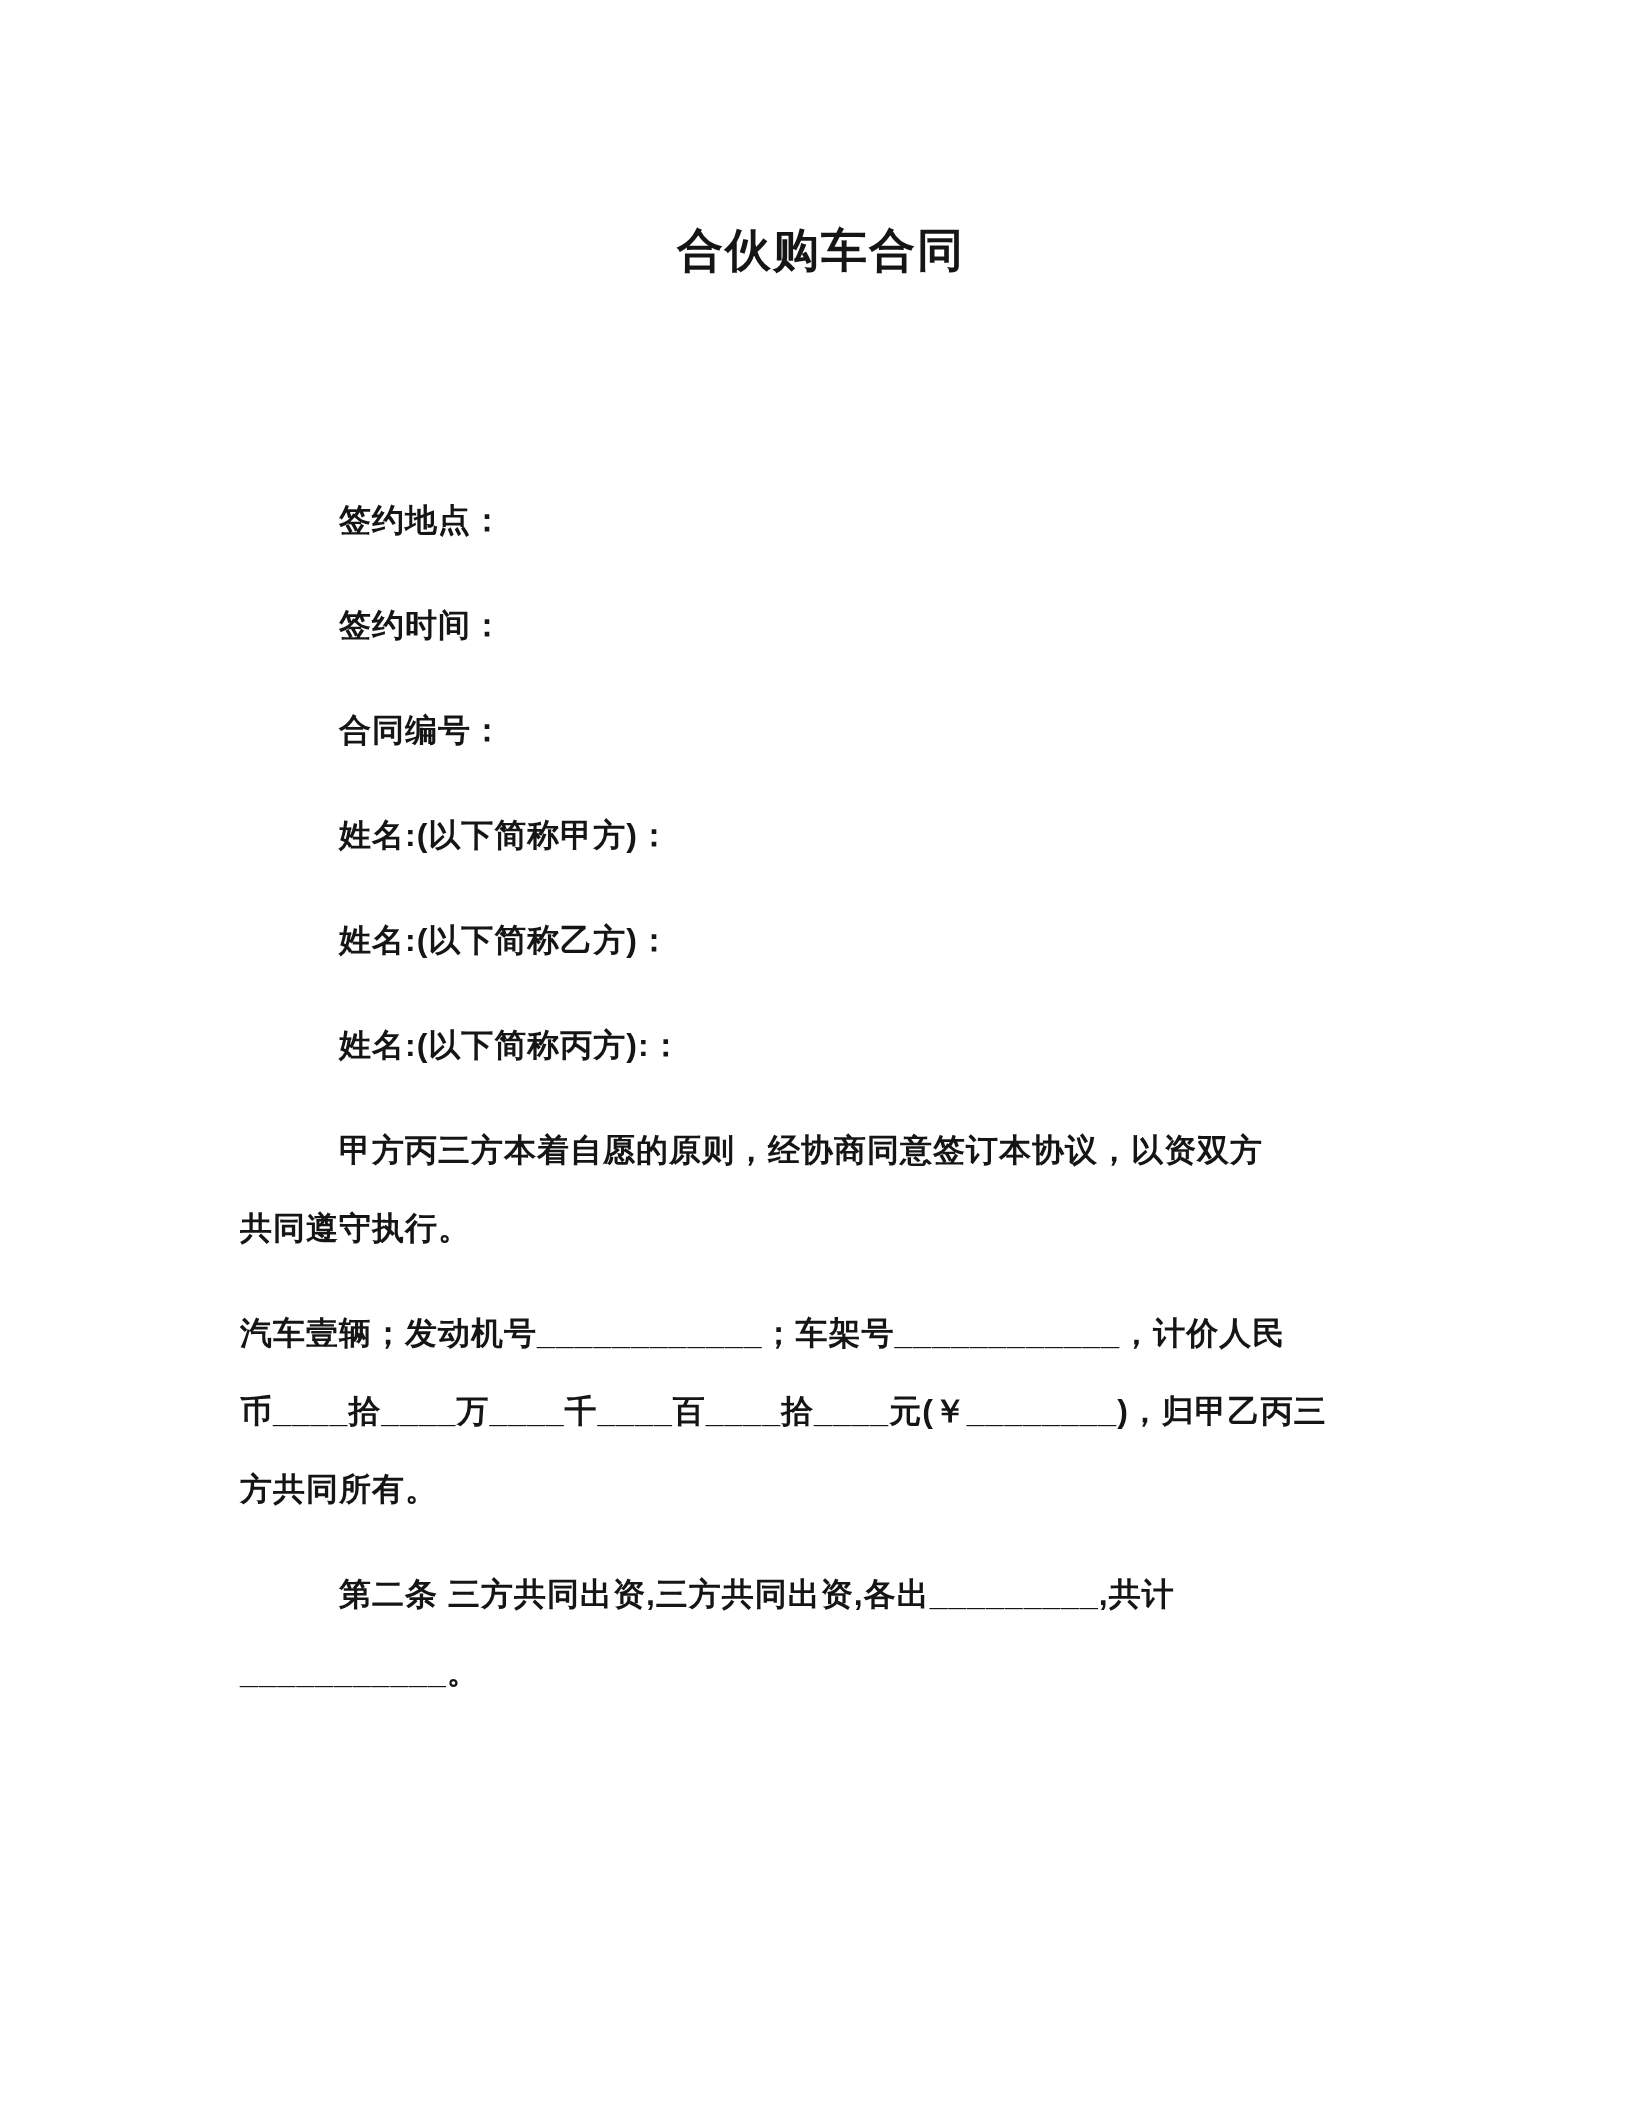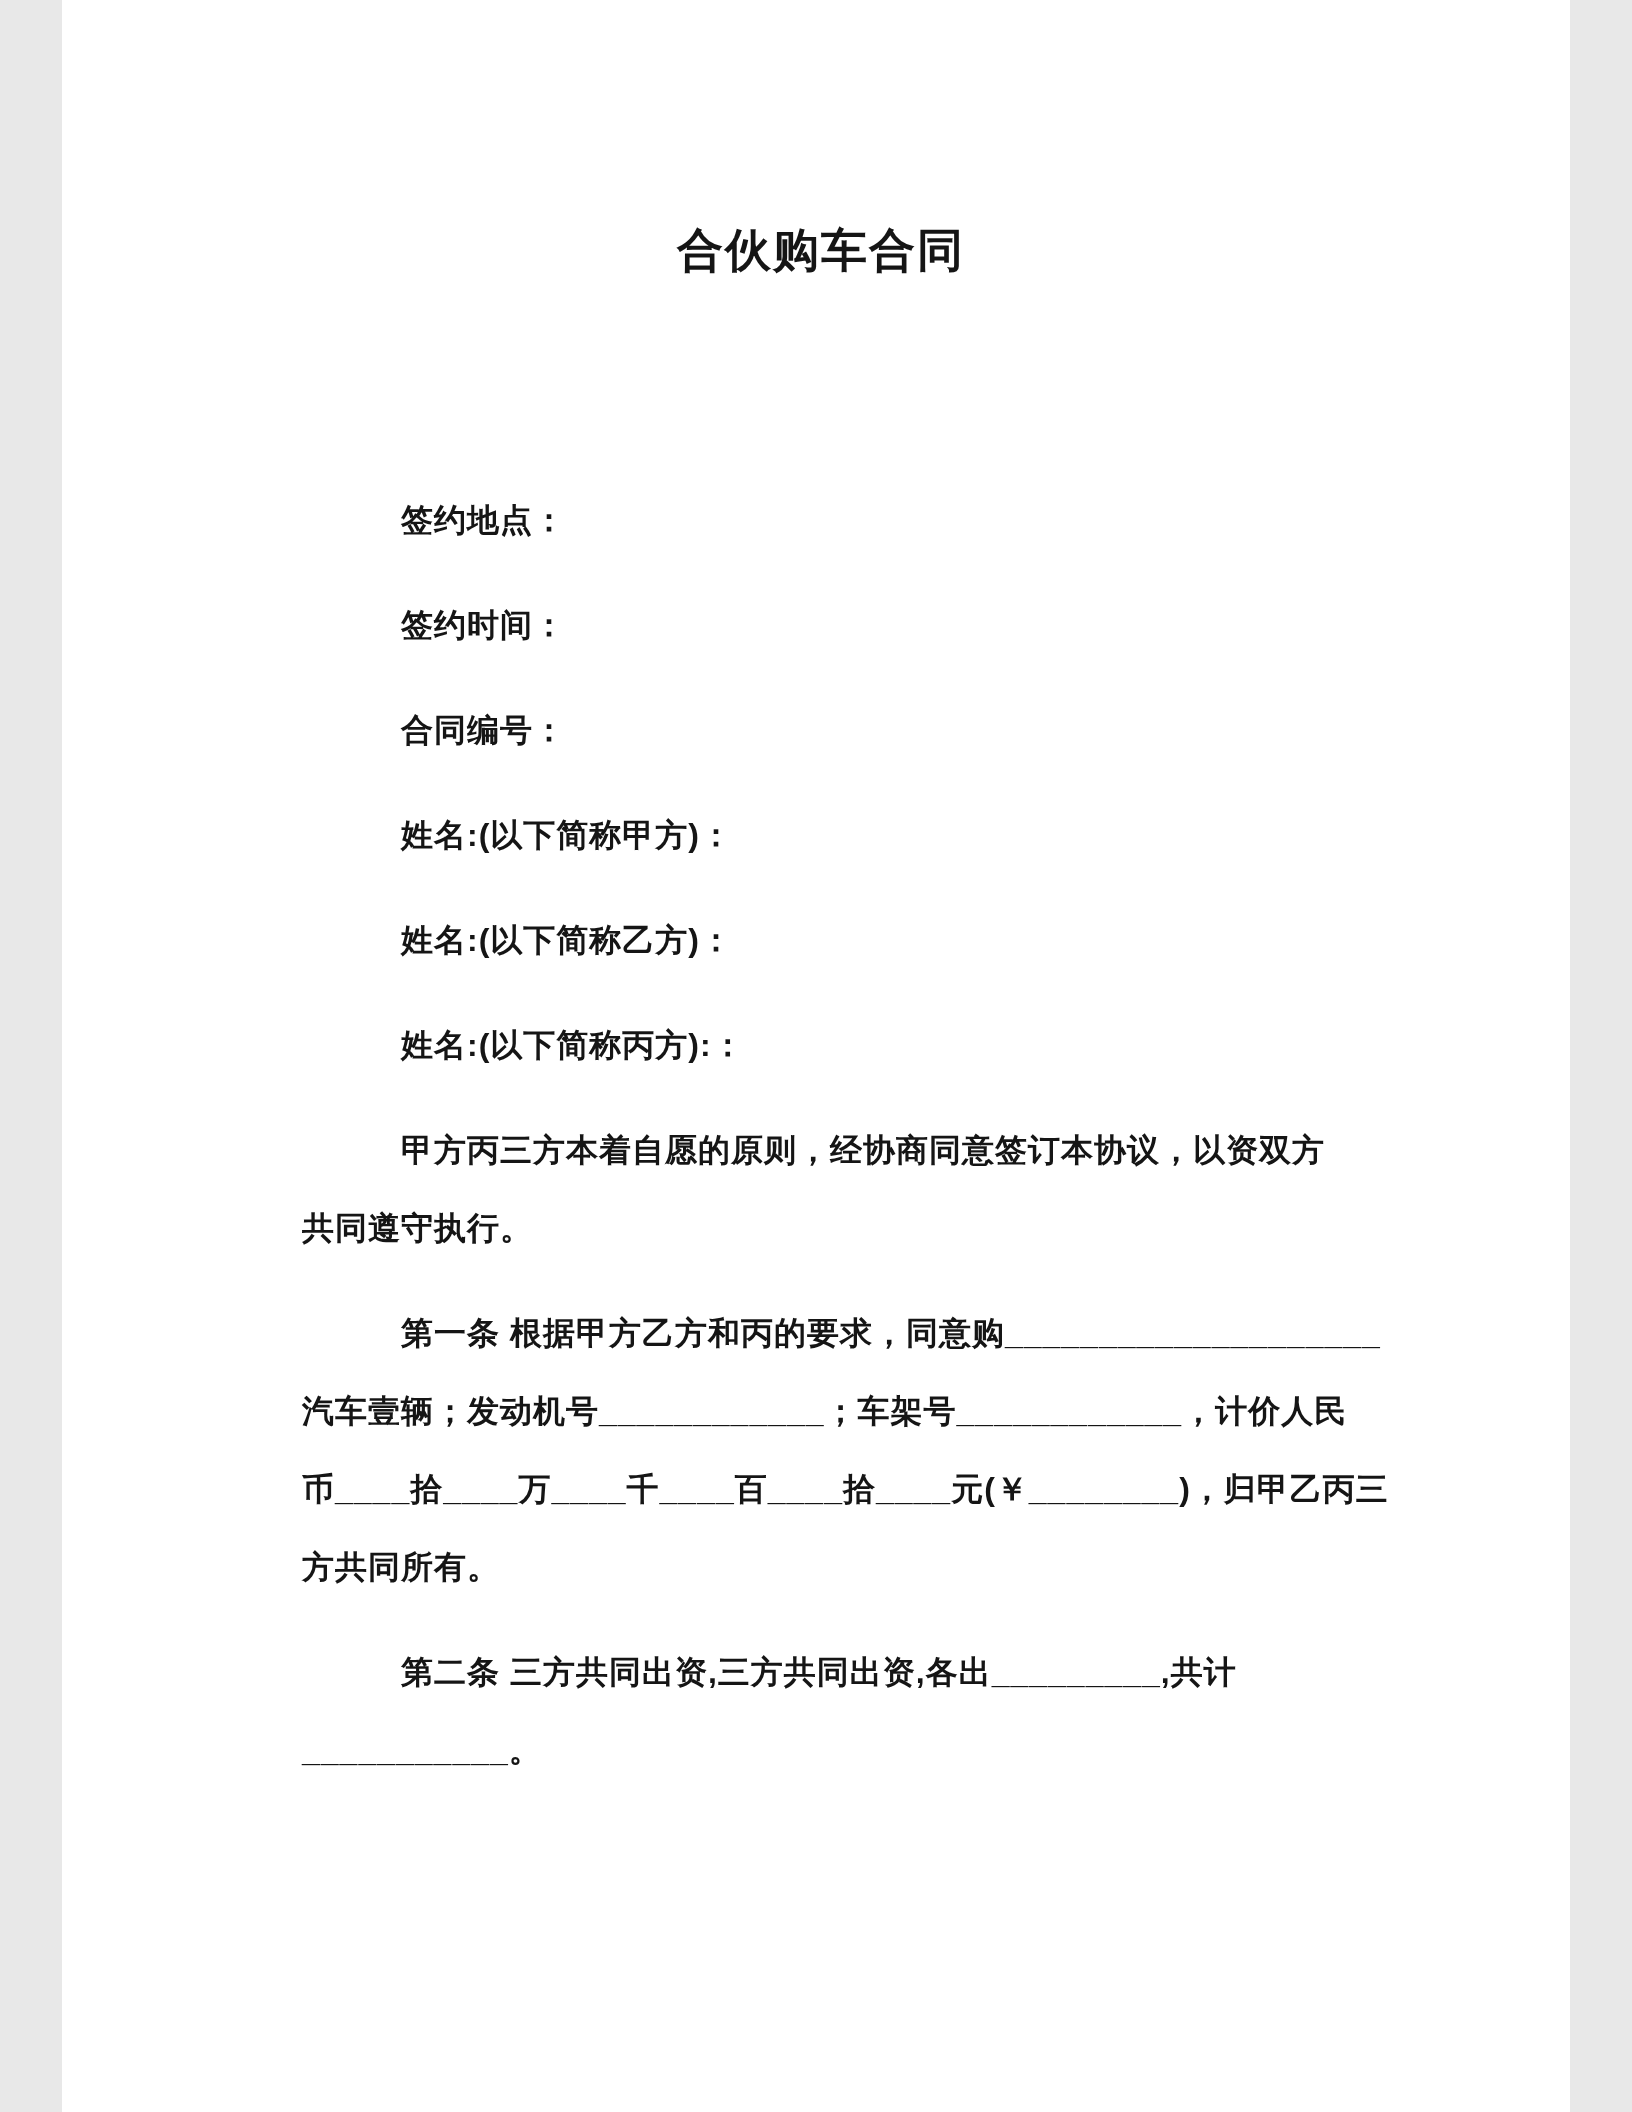--- a/index.html
+++ b/index.html
@@ -1,19 +1,19 @@
 <!DOCTYPE html>
 <html><head>
 <meta charset="utf-8">
 <style>
   * { margin:0; padding:0; box-sizing:border-box; }
   html,body { background:#e8e8e8; }
   .page {
     position:relative;
-    width:1508px;
+    width:1632px;
     height:2112px;
     margin:0 auto;
     background:#ffffff;
     font-family:"Liberation Sans","DejaVu Sans",sans-serif;
     font-weight:700;
     color:#151515;
     overflow:hidden;
   }
   .content {
     padding:0 230px 0 240px;
@@ -76,21 +76,20 @@
       <div class="para">
         <span class="line first">姓名:(以下简称丙方):：</span>
       </div>
 
       <div class="para">
         <span class="line first">甲方丙三方本着自愿的原则，经协商同意签订本协议，以资双方</span>
         <span class="line">共同遵守执行。</span>
       </div>
 
       <div class="para">
-        <span class="line first">第一条 根据甲方乙方和丙的要求，同意购____________________</span>
         <span class="line">汽车壹辆；发动机号____________；车架号____________，计价人民</span>
         <span class="line">币____拾____万____千____百____拾____元(￥________)，归甲乙丙三</span>
         <span class="line">方共同所有。</span>
       </div>
 
       <div class="para">
         <span class="line first">第二条 三方共同出资,三方共同出资,各出_________,共计</span>
         <span class="line">___________。</span>
       </div>
 

